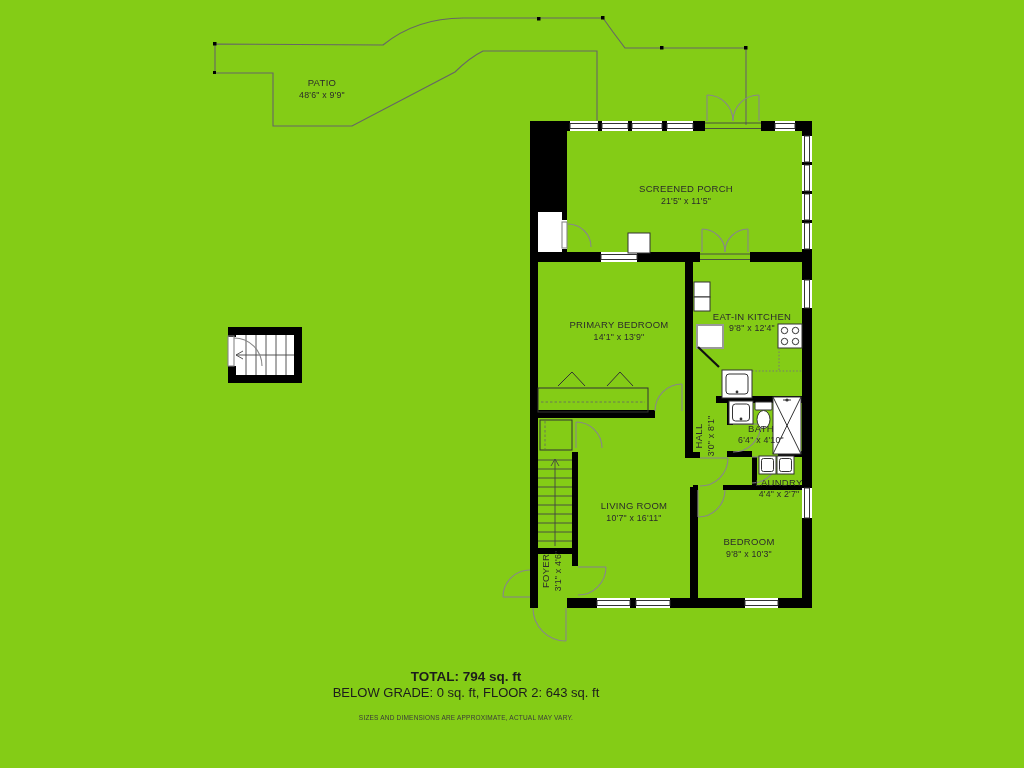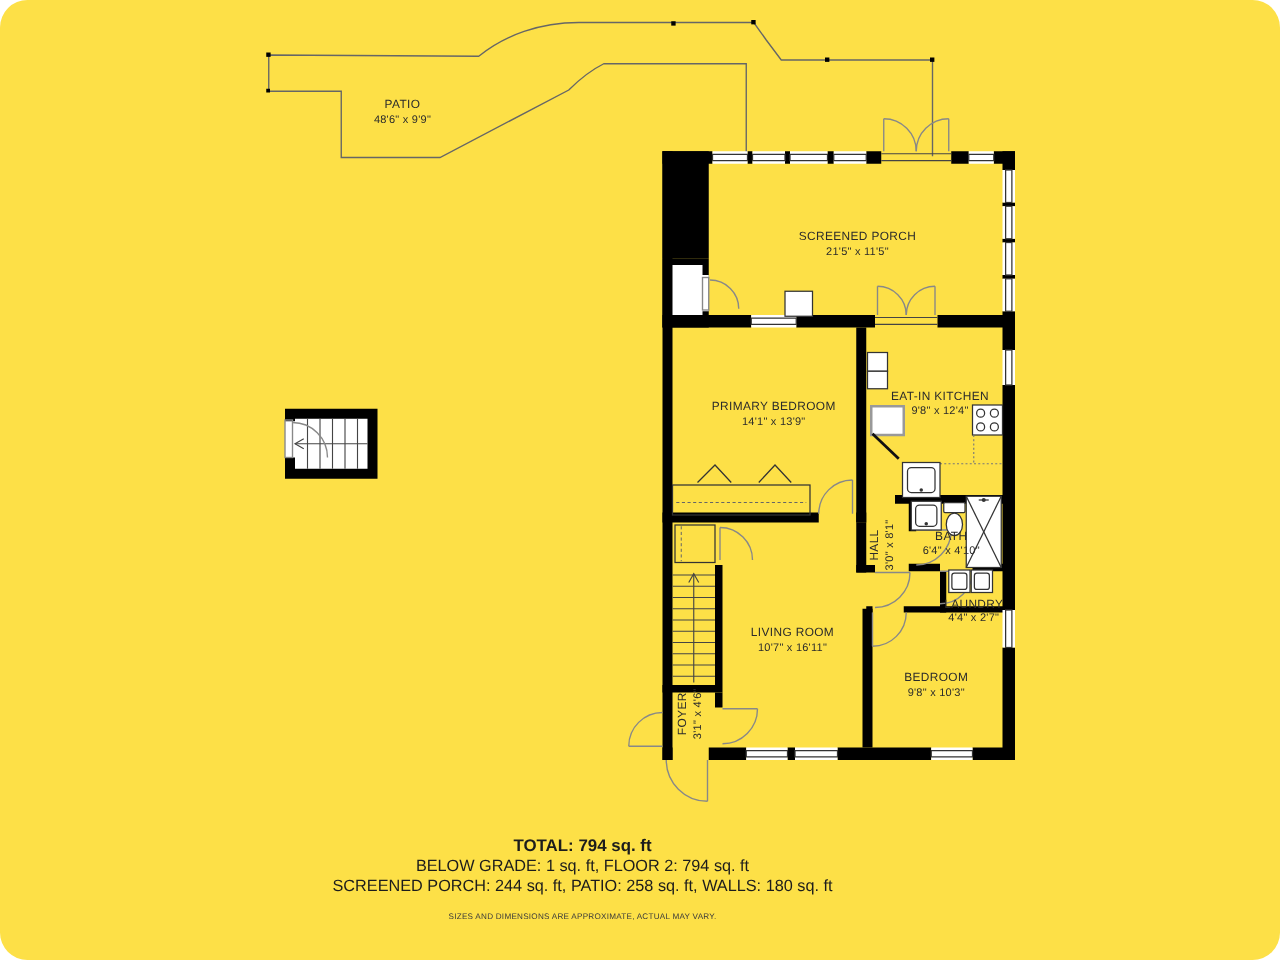--- a/index.html
+++ b/index.html
@@ -1,17 +1,17 @@
 <!DOCTYPE html>
 <html><head>
 <meta charset="utf-8">
 <style>
   html,body{margin:0;padding:0;background:#fff;width:1024px;height:768px;overflow:hidden;
     font-family:"Liberation Sans",sans-serif;}
-  #stage{position:relative;width:1024px;height:768px;background:#fde047;border-radius:22px;}
+  #stage{position:relative;width:1024px;height:768px;background:#84cc16;}
   svg{position:absolute;left:0;top:0;}
   .w{fill:#000;}
   .ln{stroke:#333;stroke-width:1;fill:none;}
   .thin{stroke:#444;stroke-width:0.9;fill:none;}
   .patio-line{stroke:#666;stroke-width:1.1;fill:none;}
   .door{stroke:#888;stroke-width:1.1;fill:none;}
   .win{fill:#fff;stroke:#333;stroke-width:1;}
   .knock{fill:#fff;stroke:none;}
   .fx{stroke:#333;stroke-width:1;fill:#fff;}
   .fridge{stroke:#999;stroke-width:2;fill:#fff;}
@@ -335,17 +335,16 @@
     <text class="dim" x="634" y="521">10'7" x 16'11"</text>
     <text class="lbl" x="749" y="545">BEDROOM</text>
     <text class="dim" x="749" y="557">9'8" x 10'3"</text>
     <text class="lbl" transform="translate(549,571) rotate(-90)">FOYER</text>
     <text class="dim" transform="translate(561,571) rotate(-90)">3'1" x 4'6"</text>
   </g>
 </svg>
 
   <div class="footer">
     <div class="total">TOTAL: 794 sq. ft</div>
-    <div class="fline">BELOW GRADE: 1 sq. ft, FLOOR 2: 794 sq. ft</div>
-    <div class="fline">SCREENED PORCH: 244 sq. ft, PATIO: 258 sq. ft, WALLS: 180 sq. ft</div>
+    <div class="fline">BELOW GRADE: 0 sq. ft, FLOOR 2: 643 sq. ft</div>
     <div class="disclaimer">SIZES AND DIMENSIONS ARE APPROXIMATE, ACTUAL MAY VARY.</div>
   </div>
 </div>
 
 </body></html>

